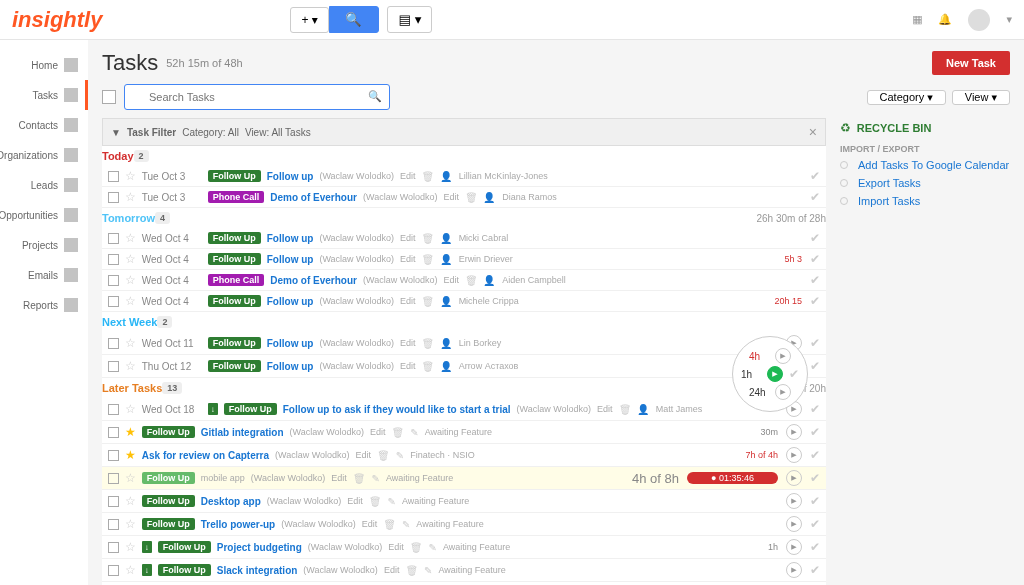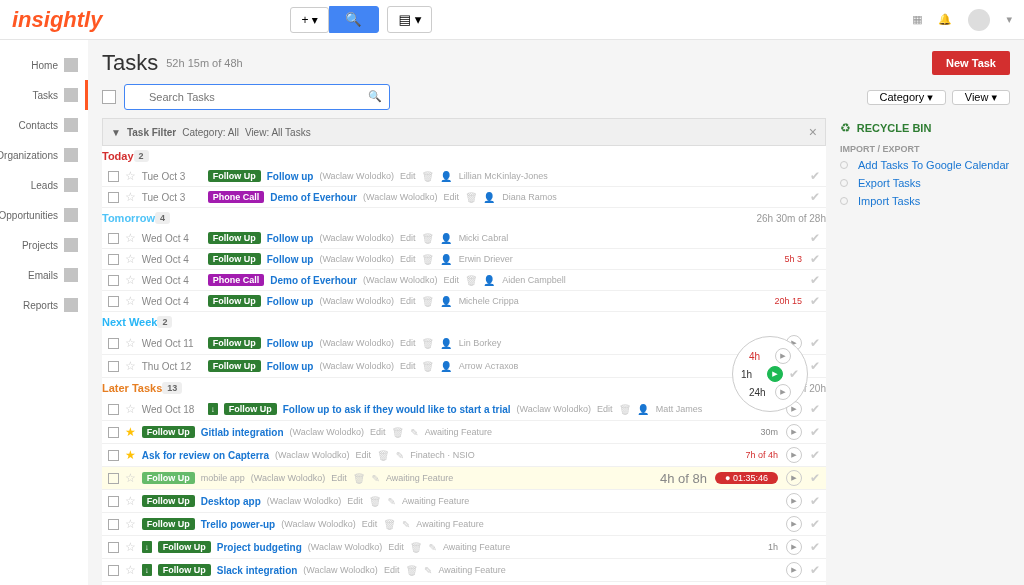--- a/index.html
+++ b/index.html
@@ -50,21 +50,21 @@
 .tag{padding:1px 5px;border-radius:2px;font-size:9px;font-weight:bold;color:#fff;flex-shrink:0}
 .tag.green{background:#2e7d32}
 .tag.green-light{background:#66bb6a}
 .tag.blue{background:#a21caf}
 .arrow-down{width:10px;height:12px;background:#2e7d32;display:inline-flex;align-items:center;justify-content:center;color:#fff;font-size:8px;border-radius:1px;flex-shrink:0}
 .task-link{color:#1976d2;font-weight:bold}
 .task-meta{color:#aaa;font-size:9px}
 .task-assignee{color:#aaa;font-size:9px}
 .task-right{margin-left:auto;display:flex;align-items:center;gap:8px}
 .badge-time{color:#d32f2f;font-size:9px}
-.badge-pill{background:#d32f2f;color:#fff;padding:1px 10px;border-radius:8px;font-size:9px}
+.badge-pill{background:#d32f2f;color:#fff;padding:1px 24px;border-radius:8px;font-size:9px}
 .play-icon{width:16px;height:16px;border-radius:50%;border:1px solid #ccc;display:flex;align-items:center;justify-content:center;color:#999;font-size:7px}
 .play-icon.green{background:#1db954;border-color:#1db954;color:#fff}
 .check-mark{color:#ccc;font-size:12px}
 .timer-bubble{position:absolute;right:18px;top:218px;width:76px;height:76px;border:1px solid #ccc;border-radius:50%;background:#fff;display:flex;flex-direction:column;align-items:center;justify-content:center;gap:2px}
 .timer-row{display:flex;align-items:center;gap:6px;font-size:10px}
 .timer-row .tlabel{width:20px;text-align:left}
 .timer-row .tlabel.red{color:#d32f2f}
 .main-inner{position:relative;background:#fff}
 .circle-empty{width:8px;height:8px;border:1px solid #ccc;border-radius:50%;display:inline-block;margin-right:4px}
 .recycle-icon{color:#2e7d32;font-size:12px}

